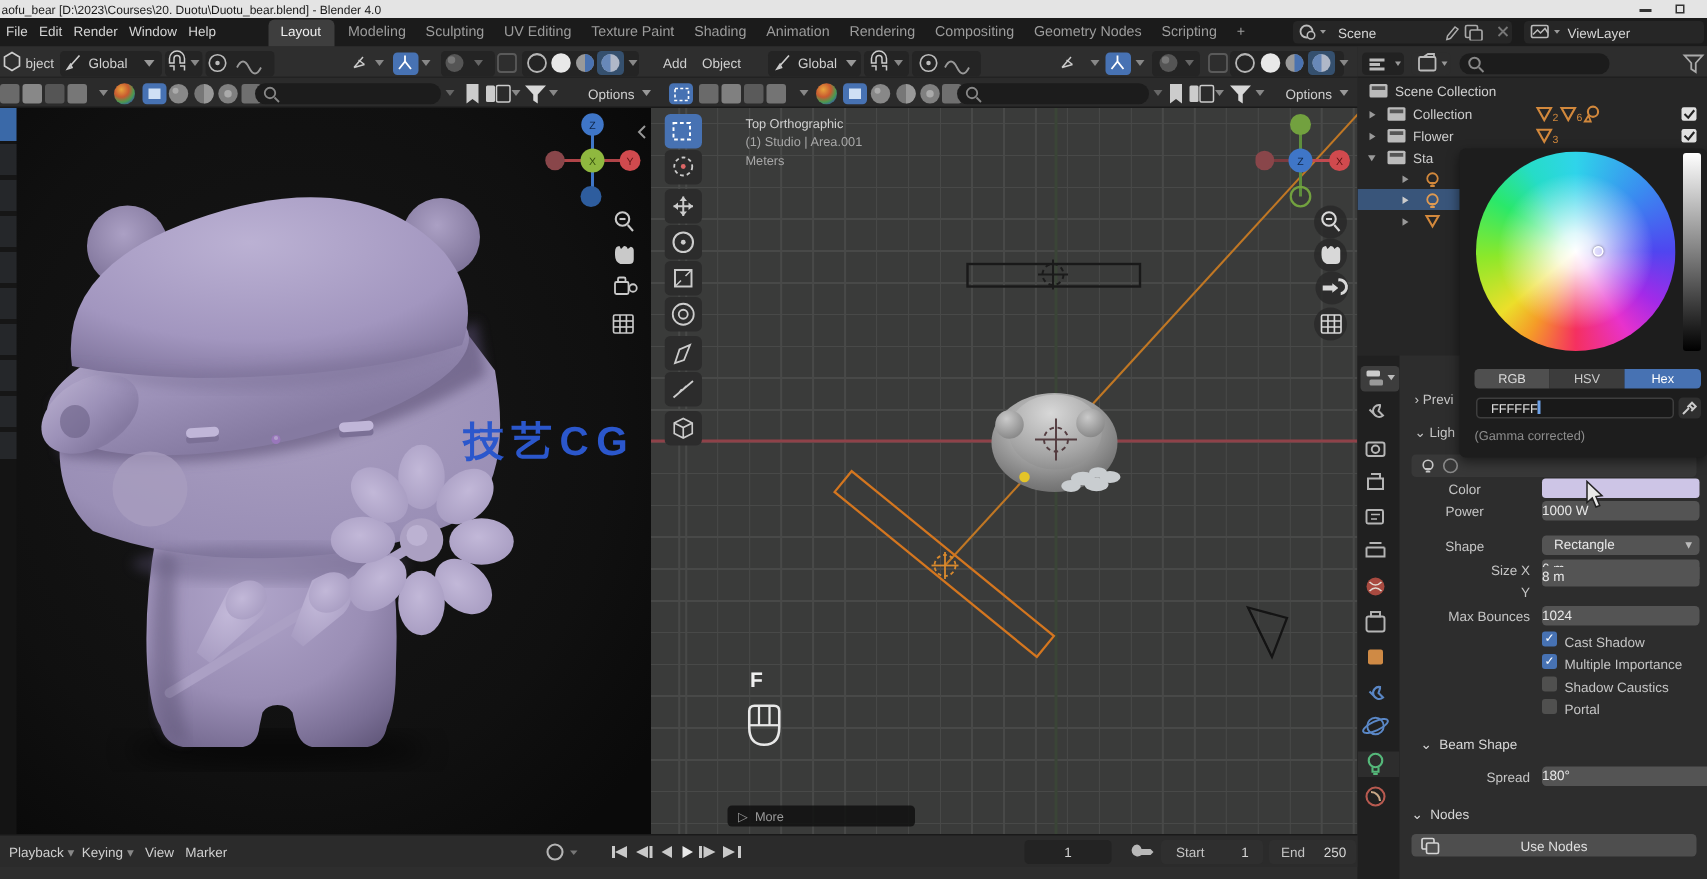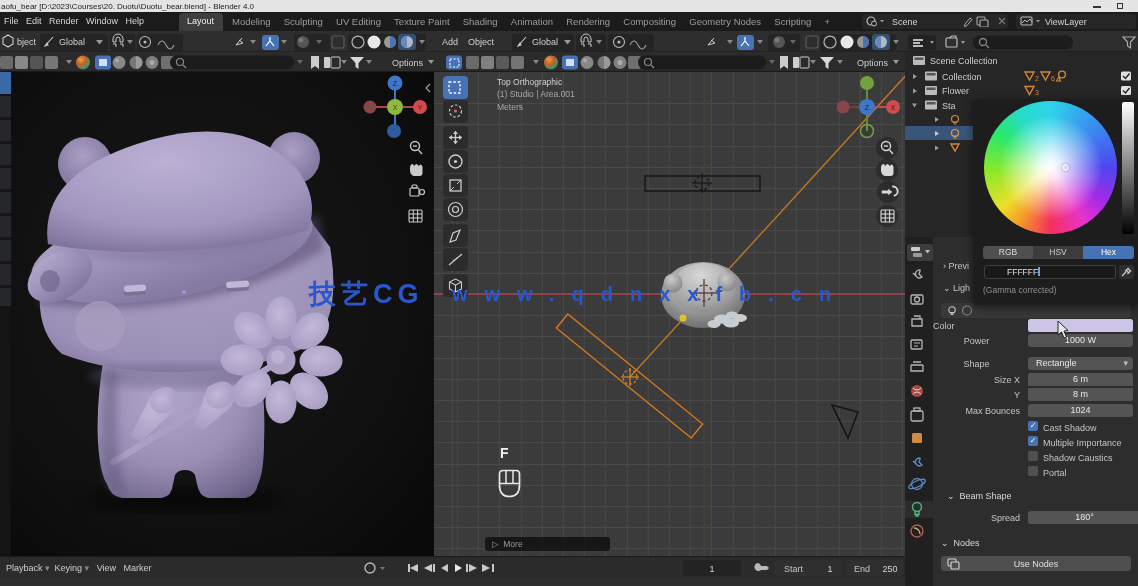--- a/index.html
+++ b/index.html
@@ -1,18 +1,18 @@
 <!DOCTYPE html>
 <html><head><meta charset="utf-8"><style>
 *{margin:0;padding:0;box-sizing:border-box}
 html,body{width:1138px;height:586px;overflow:hidden;background:#2e2e2e;font-family:"Liberation Sans",sans-serif}
 #app{position:relative;width:1138px;height:586px;overflow:hidden}
 .abs{position:absolute}
 .txt{color:#c8c8c8;font-size:10px;line-height:1;white-space:nowrap}
-.fld{background:#545454;border-radius:3px;color:#e8e8e8;font-size:9px;text-align:center;line-height:13px;height:13px}
+.fld{background:#545454;border-radius:3px;color:#e8e8e8;font-size:9px;line-height:13px;height:13px}
 </style></head><body>
 <div id="app">
 
 <div class="abs" style="left:0;top:0;width:1138px;height:12px;background:#e4e4e4"></div>
 <div class="abs" style="left:1px;top:2px;font-size:8px;color:#1a1a1a;white-space:nowrap">aofu_bear [D:\2023\Courses\20. Duotu\Duotu_bear.blend] - Blender 4.0</div>
 <div class="abs" style="left:1093px;top:6px;width:8px;height:1.5px;background:#333"></div>
 <div class="abs" style="left:1117px;top:3px;width:6px;height:6px;border:1px solid #333"></div>
 
 <div class="abs" style="left:0;top:12px;width:1138px;height:19px;background:#1b1b1b"></div>
 <div class="abs txt" style="left:4px;top:17px;font-size:9px;color:#d5d5d5">File&nbsp;&nbsp; Edit&nbsp;&nbsp; Render&nbsp;&nbsp; Window&nbsp;&nbsp; Help</div>
@@ -606,30 +606,30 @@
     <div class="abs" style="left:10px;top:46px">⌄ Ligh</div>
     <div class="abs" style="left:8px;top:66px;width:190px;height:15px;background:#383838;border-radius:3px"></div>
     <svg class="abs" style="left:12px;top:67px" width="30" height="13">
           <g stroke="#c5c5c5" stroke-width="1.1" fill="none">
             <circle cx="7" cy="6" r="3.2"></circle>
             <path d="M5 8.5 l4 0 M5.5 10.5 l3 0"></path>
             <circle cx="22" cy="6.5" r="4.5" stroke="#888"></circle>
           </g>
         </svg>
 
-    <div class="abs" style="left:0;top:84px;width:87px;text-align:left">Color</div>
+    <div class="abs" style="left:0;top:84px;width:87px;text-align:center">Color</div>
     <div class="abs" style="left:95px;top:82px;width:105px;height:13px;background:#cdc5e6;border-radius:2.5px"></div>
     <div class="abs" style="left:0;top:99px;width:87px;text-align:center">Power</div>
     <div class="abs fld" style="left:95px;top:97px;width:105px">1000 W</div>
     <div class="abs" style="left:0;top:122px;width:87px;text-align:center">Shape</div>
     <div class="abs fld" style="left:95px;top:120px;width:105px;text-align:left;padding-left:8px">Rectangle<span style="float:right;margin-right:5px;color:#bbb">▾</span></div>
     <div class="abs" style="left:0;top:138px;width:87px;text-align:right">Size X</div>
     <div class="abs fld" style="left:95px;top:136px;width:105px;border-radius:2.5px 2.5px 0 0">6 m</div>
     <div class="abs" style="left:0;top:153px;width:87px;text-align:right">Y</div>
-    <div class="abs fld" style="left:95px;top:151px;width:105px;border-radius:0 0 2.5px 2.5px">8 m</div>
+    <div class="abs fld" style="left:95px;top:141px;width:105px;border-radius:0 0 2.5px 2.5px">8 m</div>
     <div class="abs" style="left:0;top:169px;width:87px;text-align:right">Max Bounces</div>
     <div class="abs fld" style="left:95px;top:167px;width:105px">1024</div>
     <div class="abs" style="left:95px;top:184px;width:10px;height:10px;background:#4772b3;border-radius:2px;color:#fff;font-size:8px;text-align:center;line-height:10px">✓</div>
     <div class="abs" style="left:110px;top:186px">Cast Shadow</div>
     <div class="abs" style="left:95px;top:199px;width:10px;height:10px;background:#4772b3;border-radius:2px;color:#fff;font-size:8px;text-align:center;line-height:10px">✓</div>
     <div class="abs" style="left:110px;top:201px">Multiple Importance</div>
     <div class="abs" style="left:95px;top:214px;width:10px;height:10px;background:#50504f;border-radius:2px"></div>
     <div class="abs" style="left:110px;top:216px">Shadow Caustics</div>
     <div class="abs" style="left:95px;top:229px;width:10px;height:10px;background:#50504f;border-radius:2px"></div>
     <div class="abs" style="left:110px;top:231px">Portal</div>
@@ -651,21 +651,21 @@
 
 <div class="abs" style="left:973px;top:99px;width:165px;height:206px;background:#1d1d1d;border-radius:4px;box-shadow:0 3px 8px rgba(0,0,0,.5)" id="popup">
   <div class="abs" style="left:11px;top:2px;width:133px;height:133px;border-radius:50%;
     background:radial-gradient(circle closest-side, rgba(255,255,255,1) 0%, rgba(255,255,255,.85) 18%, rgba(255,255,255,0) 78%),
     conic-gradient(from 0deg, #2fd4ea, #3a8cf0 13%, #4f46f0 25%, #a32ae8 34%, #e832cc 41%, #f53060 50%, #f59b28 58%, #ecdf2a 64%, #8ce82a 74%, #2ae86a 84%, #26dcc8 92%, #2fd4ea)"></div>
   <div class="abs" style="left:89px;top:65px;width:7px;height:7px;border:1.4px solid #fff;border-radius:50%;box-shadow:0 0 2px #0008"></div>
   <div class="abs" style="left:149px;top:3px;width:12px;height:132px;border-radius:2px;background:linear-gradient(to bottom,#ffffff,#808080 50%,#000000)"></div>
   <div class="abs" style="left:10px;top:147px;width:50px;height:13px;background:#4f4f4f;border-radius:3px 0 0 3px;color:#ddd;font-size:8.5px;text-align:center;line-height:13px">RGB</div>
   <div class="abs" style="left:60px;top:147px;width:50px;height:13px;background:#3c3c3c;color:#ccc;font-size:8.5px;text-align:center;line-height:13px">HSV</div>
   <div class="abs" style="left:110px;top:147px;width:51px;height:13px;background:#4772b3;border-radius:0 3px 3px 0;color:#fff;font-size:8.5px;text-align:center;line-height:13px">Hex</div>
-  <div class="abs" style="left:11px;top:166px;width:132px;height:14px;background:#191919;border:1px solid #3e3e3e;border-radius:3px;color:#e0e0e0;font-size:8.5px;line-height:12px;padding-left:22px">FFFFFF<span style="display:inline-block;width:1.5px;height:9px;background:#6ea2e8;vertical-align:-1px"></span></div>
+  <div class="abs" style="left:11px;top:166px;width:132px;height:14px;background:#191919;border:1px solid #3e3e3e;border-radius:3px;color:#e0e0e0;font-size:8.5px;line-height:12px;padding-left:9px">FFFFFF<span style="display:inline-block;width:1.5px;height:9px;background:#6ea2e8;vertical-align:-1px"></span></div>
   <div class="abs" style="left:146px;top:166px;width:15px;height:14px;background:#2f2f2f;border-radius:3px"></div>
   <svg class="abs" style="left:147px;top:167px" width="13" height="12">
         <path d="M2 10 l4-4 M6 4 l2.5 2.5 M5 5.5 l3-3 2.5 2.5 -3 3" stroke="#ccc" stroke-width="1.3" fill="none"></path>
       </svg>
   <div class="abs" style="left:10px;top:186px;font-size:8.5px;color:#8e8e8e">(Gamma corrected)</div>
 </div>
 
 <div class="abs" style="left:0;top:556px;width:905px;height:22px;background:#2b2b2b;border-top:1px solid #1a1a1a" id="tl">
   <div class="abs txt" style="left:6px;top:7px;font-size:9px;color:#cfcfcf">Playback <span style="color:#888">▾</span>&nbsp; Keying <span style="color:#888">▾</span>&nbsp;&nbsp; View&nbsp;&nbsp; Marker</div>
   <svg class="abs" style="left:360px;top:3px" width="545px" height="17" viewBox="0 0 545 17">
@@ -685,18 +685,17 @@
     <rect x="414" y="0" width="68" height="16" rx="3" fill="#2f2f2f"></rect>
     <text x="424" y="11.5" font-size="9" fill="#c5c5c5" font-family="Liberation Sans">Start</text>
     <text x="470" y="11.5" font-size="9" fill="#d5d5d5" text-anchor="middle" font-family="Liberation Sans">1</text>
     <rect x="486" y="0" width="58" height="16" rx="3" fill="#2f2f2f"></rect>
     <text x="494" y="11.5" font-size="9" fill="#c5c5c5" font-family="Liberation Sans">End</text>
     <text x="530" y="11.5" font-size="9" fill="#d5d5d5" text-anchor="middle" font-family="Liberation Sans">250</text>
   </svg>
 </div>
 
 <div class="abs" style="left:309px;top:276px;font-size:27px;font-weight:bold;color:#2b57cc;letter-spacing:5px">技艺CG</div>
-<div class="abs" style="left:452px;top:283px;font-size:20px;font-weight:bold;color:#2b57cc;letter-spacing:17px">www.qdnxxfb.cn</div>
 
 <svg class="abs" style="left:1056px;top:320px" width="14" height="20" viewBox="0 0 14 20">
   <path d="M2 1 L2 15 L5.5 12 L8 18 L10.5 17 L8 11 L12 10.5 Z" fill="#e8e8e8" stroke="#222" stroke-width="1"></path>
 </svg>
 </div>
 
 </body></html>

